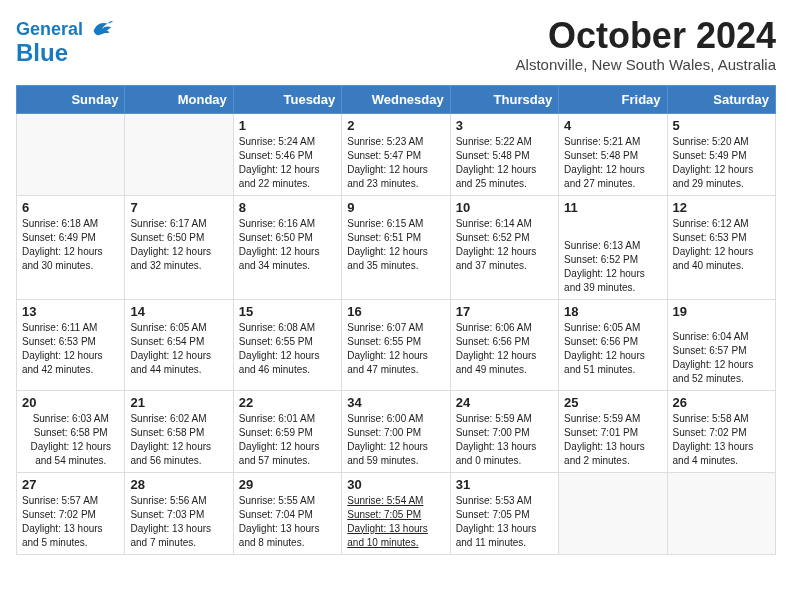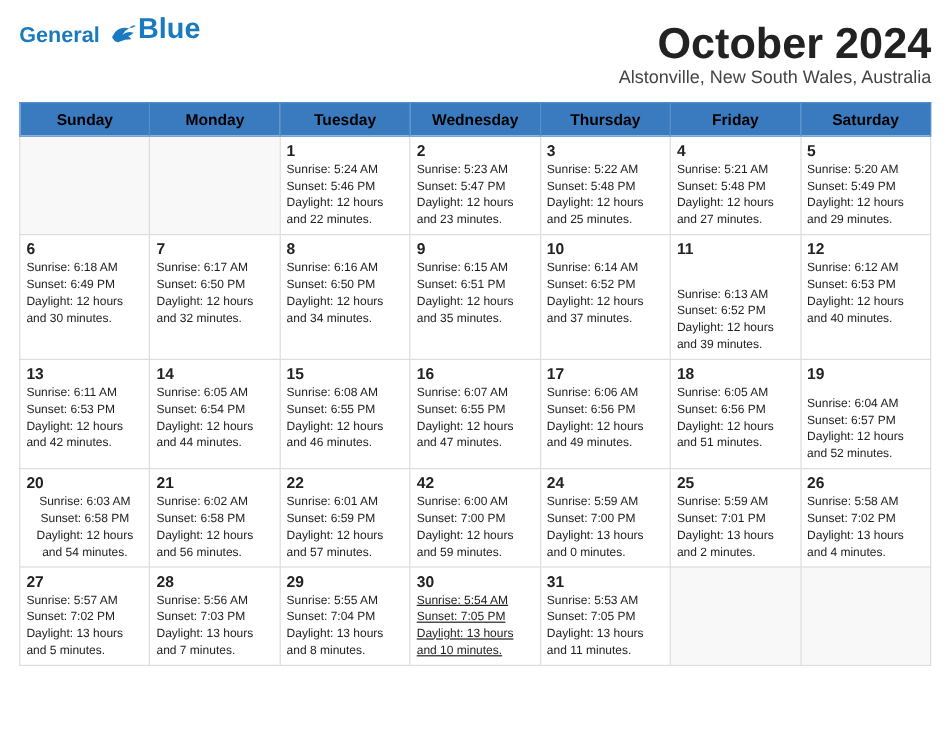--- a/index.html
+++ b/index.html
@@ -47,25 +47,25 @@
       font-size: 15px;
       color: #444;
     }
     .calendar {
       width: 100%;
       border-collapse: collapse;
       border: 1px solid #ccc;
     }
     .calendar th {
       background: #3a7bbf;
-      color: #000000;
+      color: #ffffff;
       font-size: 13px;
       font-weight: bold;
       padding: 6px 6px;
-      text-align: center;
+      text-align: right;
       border: 1px solid #5590cc;
     }
     .calendar td {
       vertical-align: top;
       border: 1px solid #ddd;
       padding: 4px 5px;
       width: 108px;
       min-height: 80px;
       background: #fff;
       font-size: 10.5px;
@@ -84,21 +84,21 @@
       font-size: 10px;
       color: #222;
       line-height: 1.4;
     }
   </style>
 </head>
 <body>
 
 <div class="header">
   <div class="logo">
-    <div style="display:flex;flex-direction:row;align-items:flex-start;">
+    <div style="display:flex;flex-direction:column;align-items:flex-start;">
       <div style="display:flex;align-items:center;gap:4px;">
         <div class="logo-text">
           <span>General</span>
         </div>
         <svg class="logo-bird" viewBox="0 0 30 30" xmlns="http://www.w3.org/2000/svg">
           <path d="M8,14 Q12,6 22,8 Q18,10 16,14 Q20,10 26,12 Q22,16 18,16 Q22,14 24,18 Q18,18 14,20 Q10,22 8,18 Q6,16 8,14 Z" fill="#1a7abf"></path>
           <path d="M22,8 Q26,4 28,6 Q25,8 22,8 Z" fill="#2a8ad0"></path>
         </svg>
       </div>
       <div class="logo-text" style="color:#1a7abf;margin-top:-4px;font-size:24px;">Blue</div>
@@ -280,21 +280,21 @@
 and 56 minutes.</div>
         </td>
         <td>
           <span class="day-num">22</span>
           <div class="day-info" style="white-space: pre-line;">Sunrise: 6:01 AM
 Sunset: 6:59 PM
 Daylight: 12 hours
 and 57 minutes.</div>
         </td>
         <td>
-          <span class="day-num">42</span>
+          <span class="day-num">34</span>
           <div class="day-info" style="white-space: pre-line;">Sunrise: 6:00 AM
 Sunset: 7:00 PM
 Daylight: 12 hours
 and 59 minutes.</div>
         </td>
         <td>
           <span class="day-num">24</span>
           <div class="day-info" style="white-space: pre-line;">Sunrise: 5:59 AM
 Sunset: 7:00 PM
 Daylight: 13 hours

